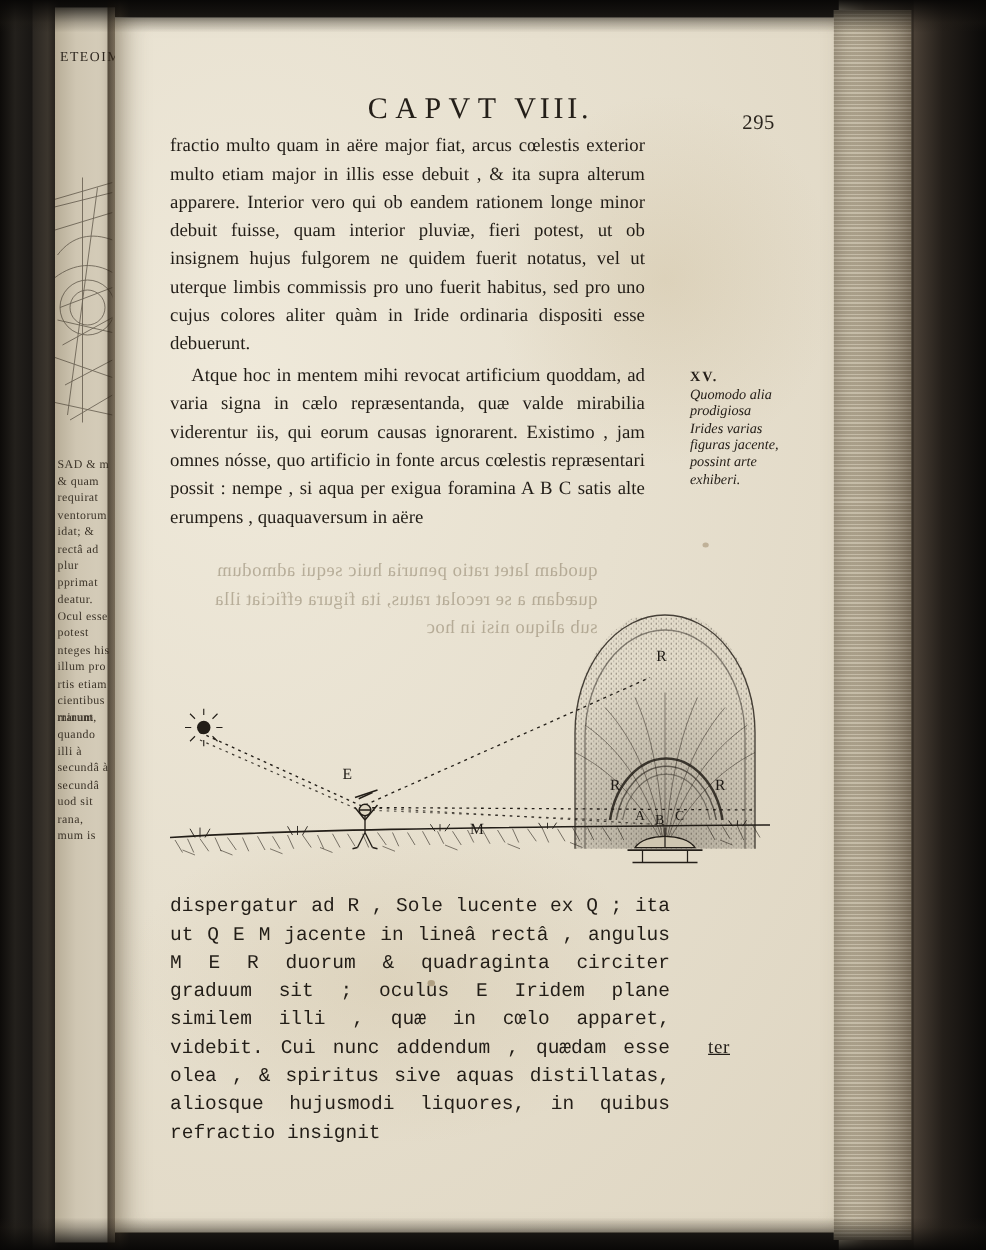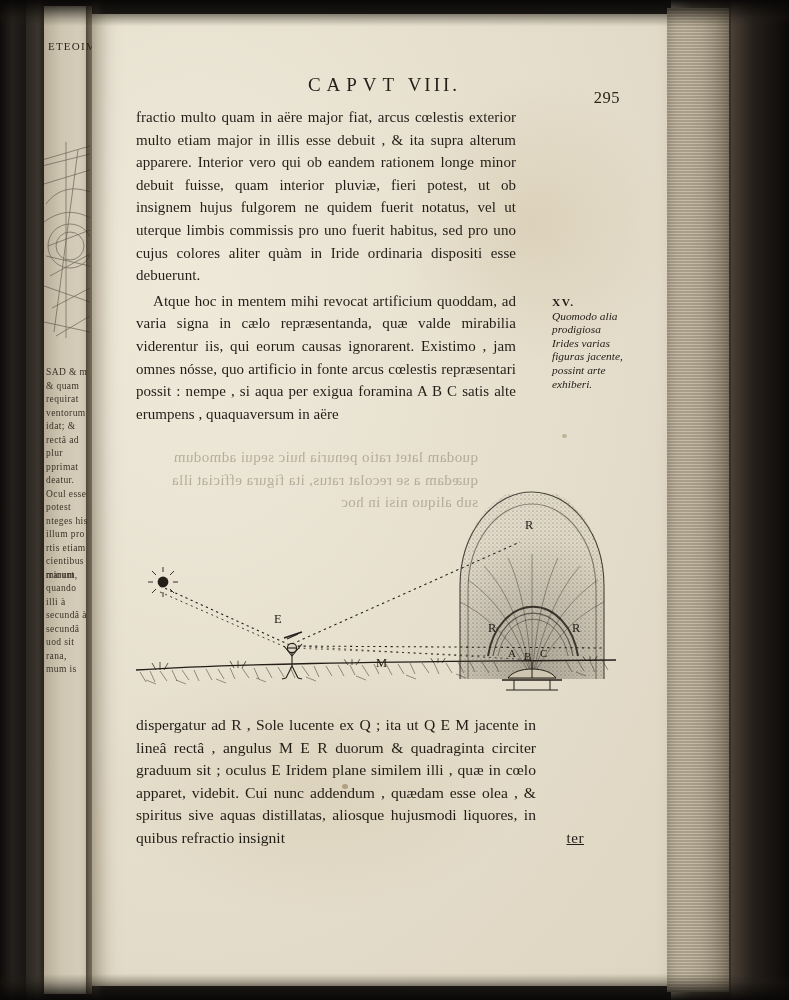--- a/index.html
+++ b/index.html
@@ -135,21 +135,21 @@
     opacity: 0.75;
   }
 
   
   .chapter-line {
     position: absolute;
     left: 0; top: 60px;
     width: 584px;
     text-align: center;
     color: #241f19;
-    font-size: 19px;
+    font-size: 24px;
     letter-spacing: 3px;
   }
   .chapter-line .caput {
     letter-spacing: 6px;
   }
   .folio {
     position: absolute;
     right: 56px; top: 66px;
     color: #2a241d;
     font-size: 16.5px;
@@ -189,21 +189,21 @@
 
   .body-col-lower {
     position: absolute;
     left: 44px; top: 700px;
     width: 400px;
     color: #221d17;
     font-size: 15.6px;
     line-height: 22.6px;
     text-align: justify;
   }
-  .body-col-lower p { margin: 0; }
+  .body-col-lower p { margin: 0; font-family: Liberation Mono, monospace; }
   .catchword {
     position: absolute;
     right: 92px; top: 815px;
     color: #221d17;
     font-size: 15.2px;
     letter-spacing: 0.5px;
     text-decoration: underline;
   }
 
   

